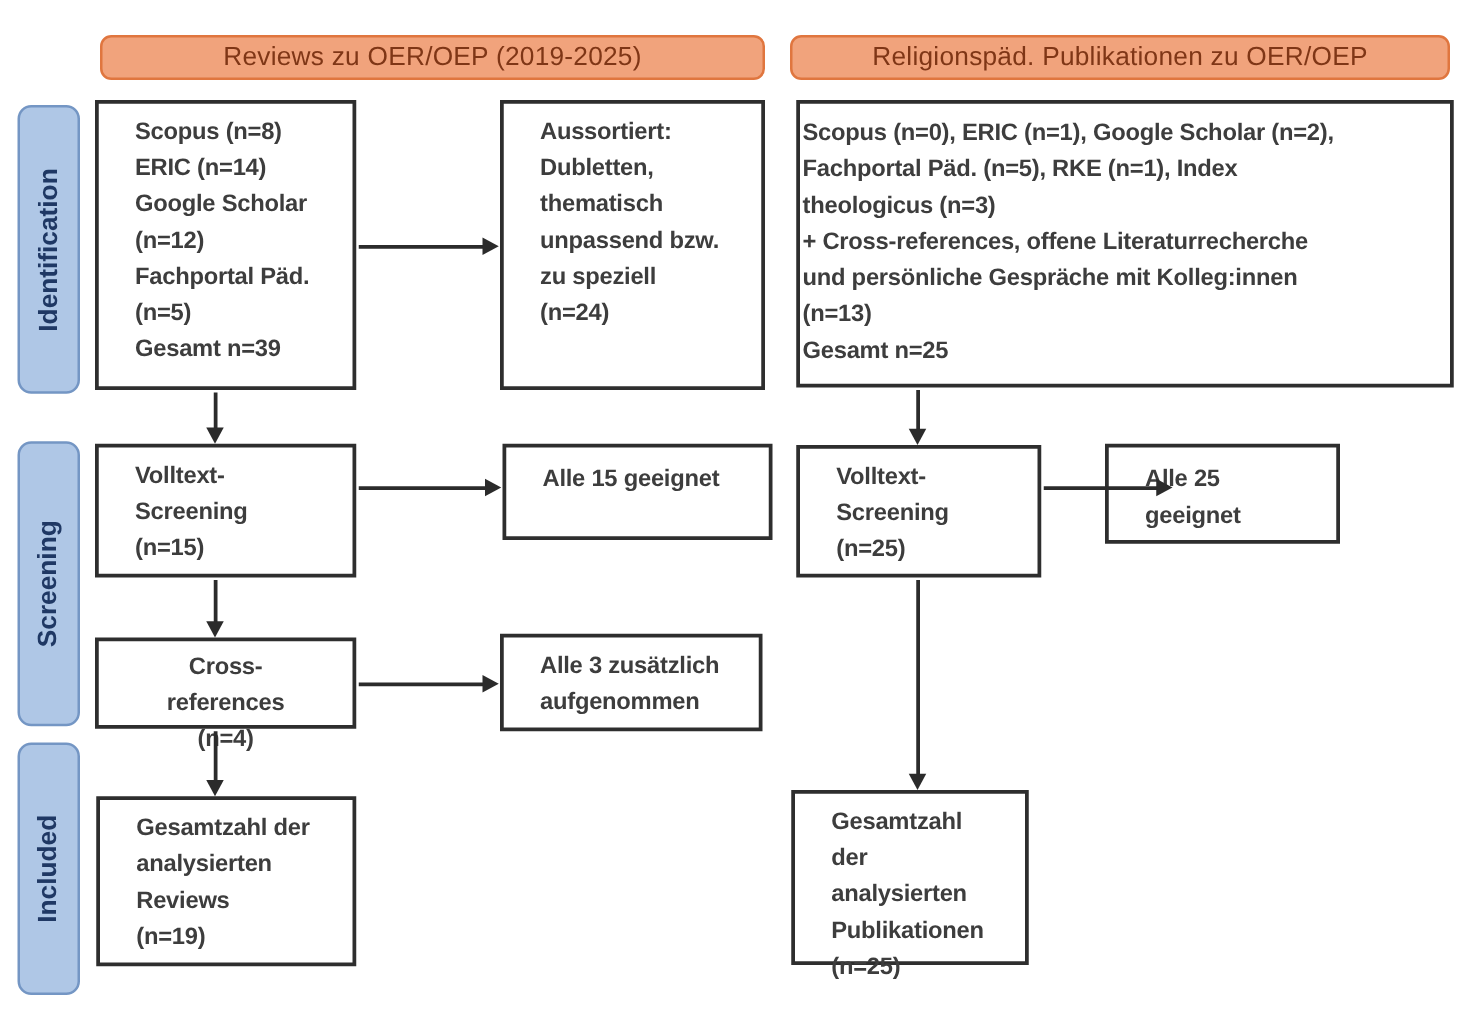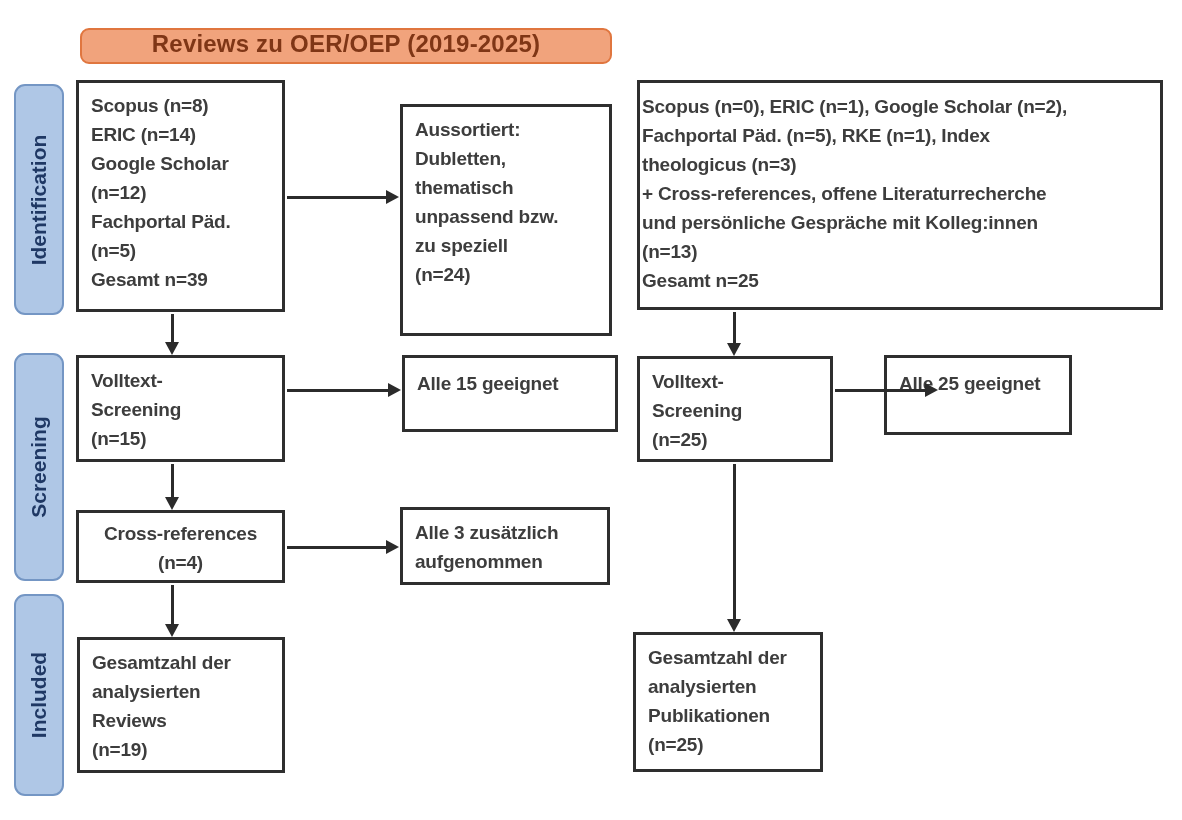--- a/index.html
+++ b/index.html
@@ -21,23 +21,24 @@
     background: #fff;
     font-family: "Liberation Sans", sans-serif;
     overflow: hidden;
   }
   .col-header {
     position: absolute;
     background: var(--header-fill);
     border: 2px solid var(--header-border);
     border-radius: 9px;
     color: var(--header-text);
-    font-weight: 700;
-    font-size: 24px;
+    font-weight: 400;
+    font-size: 21px;
     display: flex;
+    align-items: center;
     justify-content: center;
     box-sizing: border-box;
     letter-spacing: 0.2px;
   }
   .hdr-left  { left:80px;  top:28px; width:532px; height:36px; }
   .hdr-right { left:632px; top:28px; width:528px; height:36px; }
 
   .stage {
     position: absolute;
     background: var(--stage-fill);
@@ -59,30 +60,30 @@
   .st-screening      { left:14px; top:353px; width:50px; height:228px; }
   .st-included       { left:14px; top:594px; width:50px; height:202px; }
 
   .box {
     position: absolute;
     background: #fff;
     border: 3px solid var(--box-border);
     box-sizing: border-box;
   }
   .box-text {
-    padding: 8px 12px;
+    padding: 8px 29px;
     font-size: 19px;
     line-height: 29px;
     font-weight: 700;
     color: var(--box-text);
     white-space: pre-line;
     letter-spacing: -0.2px;
   }
   .bx-a { left:76px;  top:80px;  width:209px; height:232px; }
-  .bx-b { left:400px; top:80px;  width:212px; height:232px;margin-top:24px; }
+  .bx-b { left:400px; top:80px;  width:212px; height:232px; }
   .bx-c { left:76px;  top:355px; width:209px; height:107px; }
   .bx-d { left:402px; top:355px; width:216px; height:77px; }
   .bx-e { left:76px;  top:510px; width:209px; height:73px;text-align:center; }
   .bx-f { left:400px; top:507px; width:210px; height:78px; }
   .bx-g { left:77px;  top:637px; width:208px; height:136px; }
   .bx-h { left:637px; top:80px;  width:526px; height:230px; }
   .bx-i { left:637px; top:356px; width:196px; height:106px; }
   .bx-j { left:884px; top:355px; width:188px; height:80px; }
   .bx-k { left:633px; top:632px; width:190px; height:140px; }
   .bx-d .box-text, .bx-j .box-text { padding-top: 11px; }
@@ -124,20 +125,23 @@
   .ar9 { left:733px; top:464px; height:156px; }
 </style>
 </head>
 <body>
 
 <div class="canvas">
 
   <div class="col-header hdr-left">
     <span>Reviews zu OER/OEP (2019-2025)</span>
   </div>
+  <div class="col-header hdr-right">
+    <span>Religionspäd. Publikationen zu OER/OEP</span>
+  </div>
 
   <div class="stage st-identification">
     <span class="stage-text">Identification</span>
   </div>
   <div class="stage st-screening">
     <span class="stage-text">Screening</span>
   </div>
   <div class="stage st-included">
     <span class="stage-text">Included</span>
   </div>

